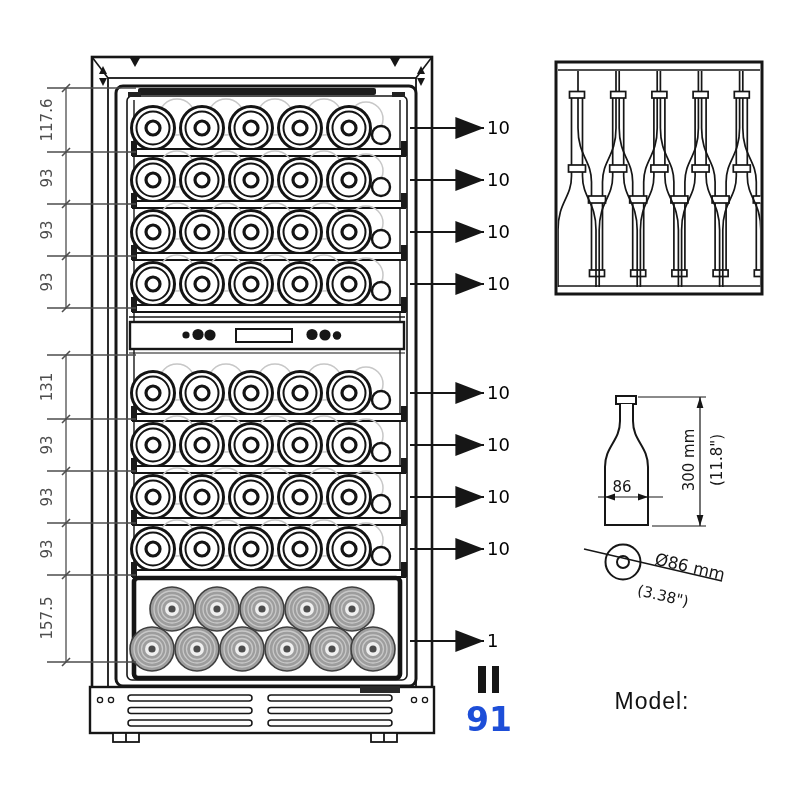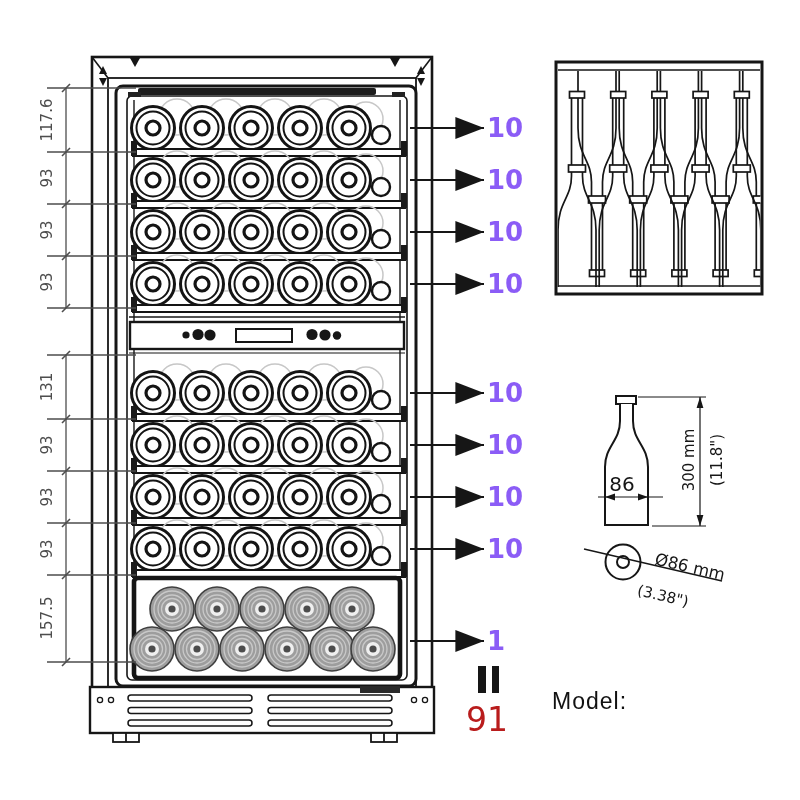--- a/index.html
+++ b/index.html
@@ -1,33 +1,33 @@
 <!DOCTYPE html>
 <html><head>
 <meta charset="utf-8">
 <style>
   html,body{margin:0;padding:0;background:#fff;}
   .canvas{position:relative;width:800px;height:800px;background:#fff;overflow:hidden;
           font-family:"DejaVu Sans","Liberation Sans",sans-serif;color:#141414;}
   svg{position:absolute;left:0;top:0;}
   .lbl{position:absolute;font-size:15px;color:#4d4d4d;white-space:nowrap;
        transform:translate(-50%,-50%) rotate(-90deg);}
-  .cnt{position:absolute;font-size:26px;line-height:26px;color:#8b5cf6;white-space:nowrap;font-weight:bold;}
-  .total{position:absolute;font-size:33px;line-height:33px;color:#b91c1c;font-weight:400;}
+  .cnt{position:absolute;font-size:18px;line-height:26px;color:#000000;white-space:nowrap;}
+  .total{position:absolute;font-size:33px;line-height:33px;color:#1d4ed8;font-weight:700;}
   .eq{position:absolute;left:478px;top:666px;width:21px;height:27px;display:flex;justify-content:space-between;}
   .eq .bar{width:7.5px;height:27px;background:#161616;}
   .spec{position:absolute;font-size:15px;color:#161616;white-space:nowrap;}
   .rot90{transform:translate(-50%,-50%) rotate(-90deg);}
   .rot13{transform:translate(-50%,-50%) rotate(13deg);}
   .spec-dia{font-size:16.5px;}
-  .model-box{position:absolute;left:552px;top:686px;width:200px;
+  .model-box{position:absolute;left:552px;top:686px;width:200px;text-align:center;
              font-family:"Liberation Sans",sans-serif;color:#111;}
   .model-box .line1{font-size:23px;line-height:30px;letter-spacing:1px;}
   .model-box .line2{font-size:23px;line-height:32px;letter-spacing:1px;}
-  .w86{position:absolute;font-size:20px;color:#161616;transform:translate(-50%,-100%);}
+  .w86{position:absolute;font-size:15px;color:#161616;transform:translate(-50%,-100%);}
 </style>
 </head>
 <body>
 
 <div class="canvas">
 
   <svg width="800" height="800" viewBox="0 0 800 800">
     <defs>
 
       <g id="bottle-w">

